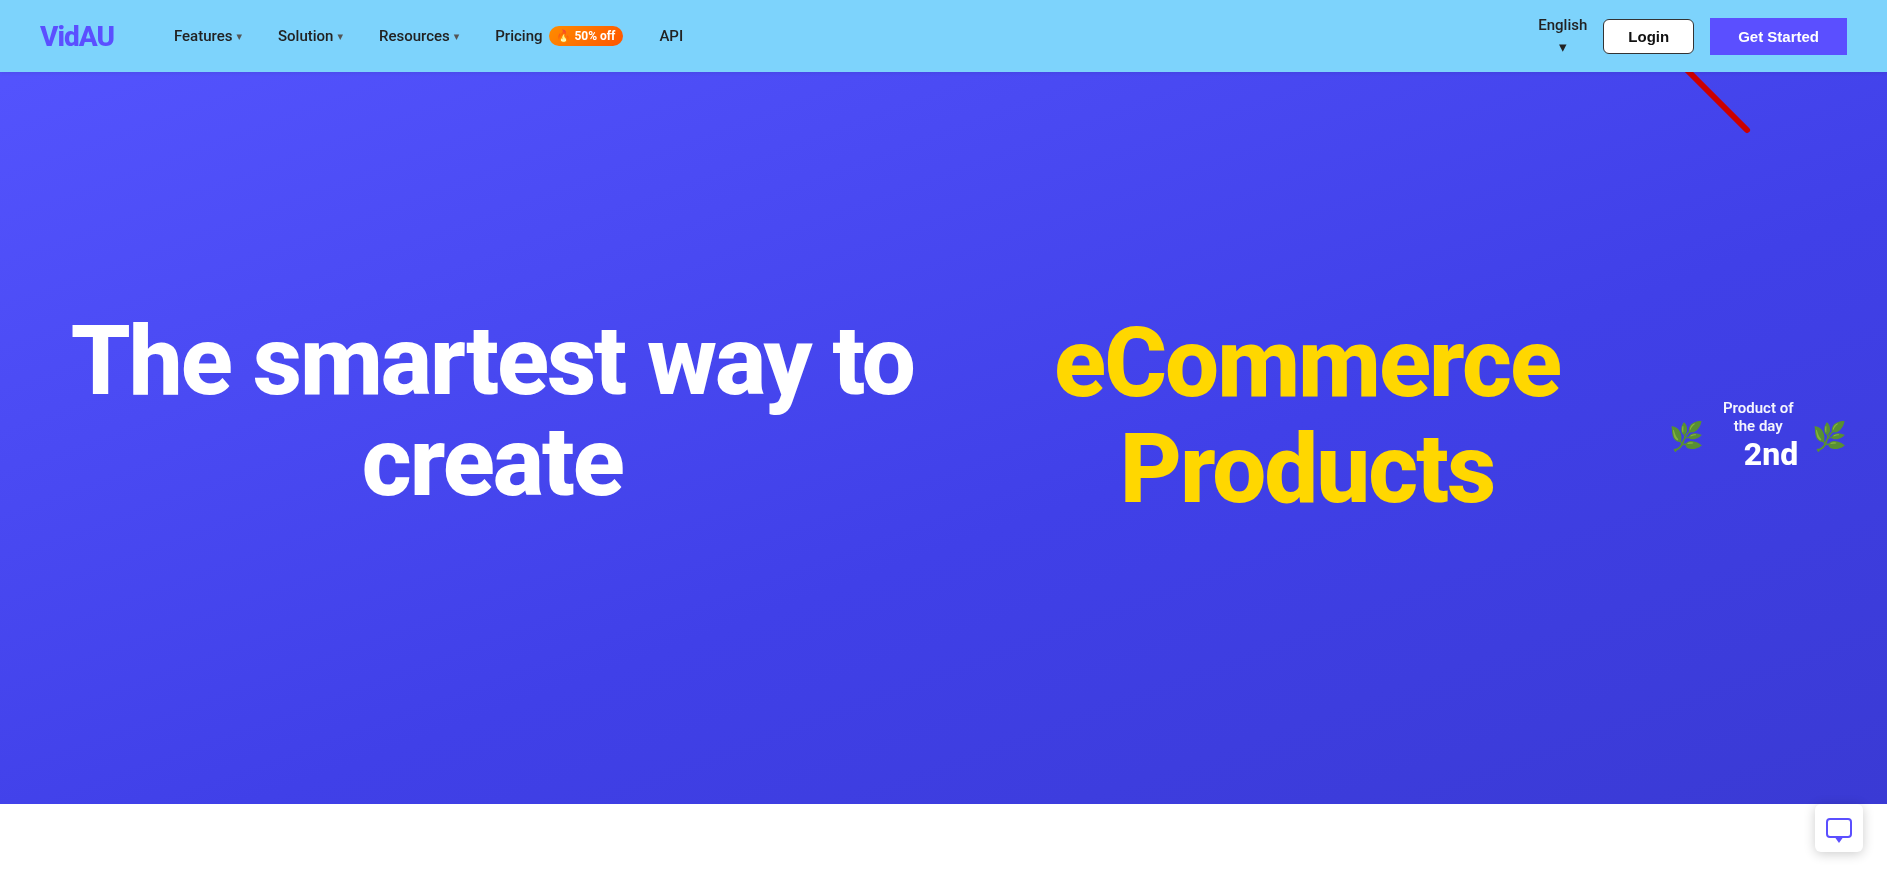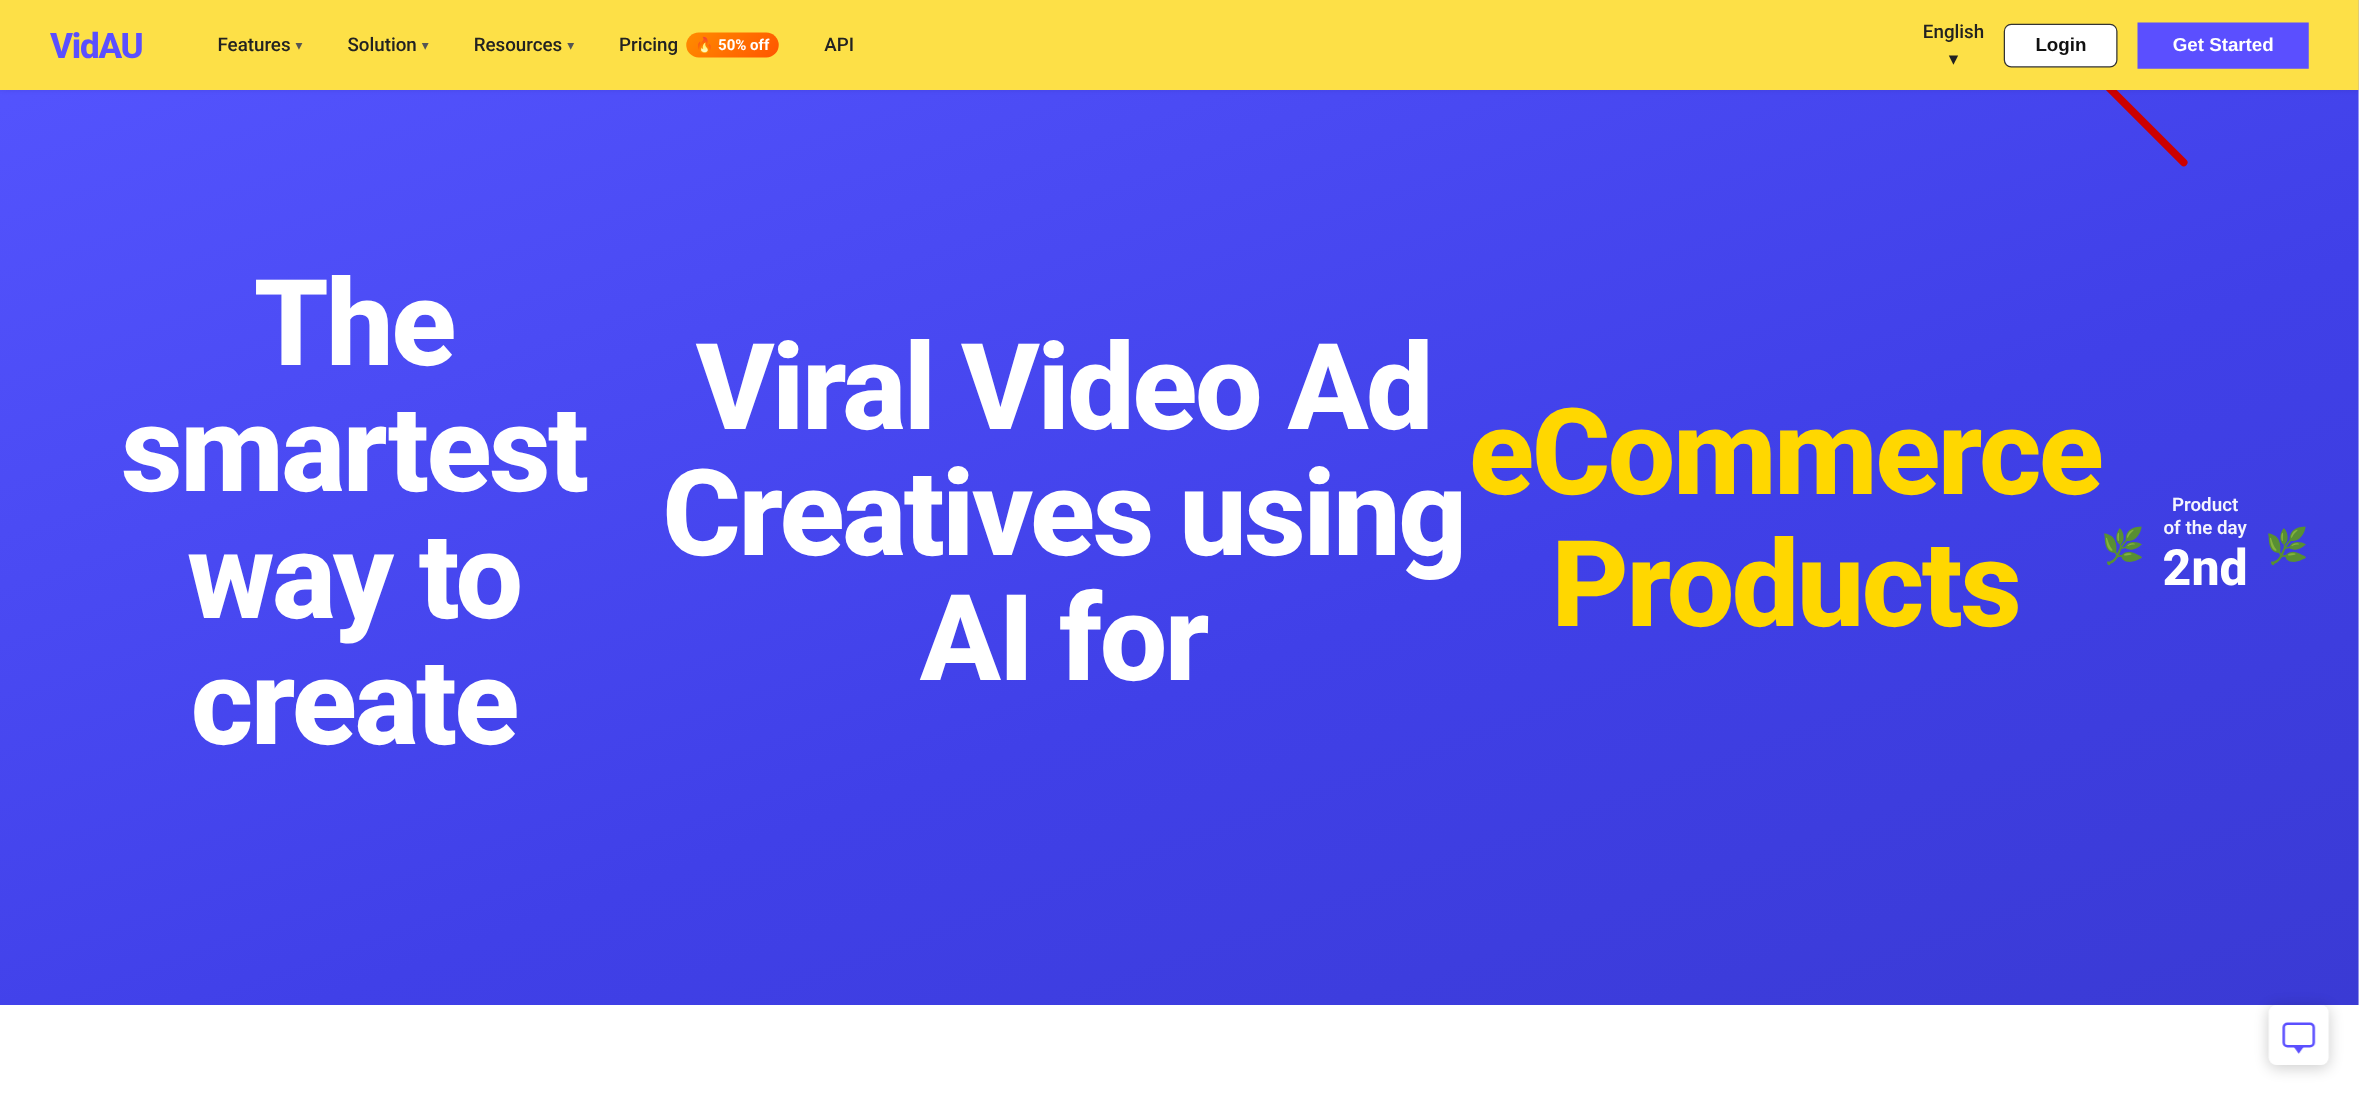--- a/index.html
+++ b/index.html
@@ -3,21 +3,21 @@
   <meta charset="utf-8">
   <style>
     * { margin: 0; padding: 0; box-sizing: border-box; }
     body { font-family: -apple-system, BlinkMacSystemFont, 'Segoe UI', Roboto, sans-serif; width: 1887px; min-height: 876px; overflow-x: hidden; }
 
     
     .navbar {
       position: fixed;
       top: 0; left: 0; right: 0;
       height: 72px;
-      background: #fde047;
+      background: #7dd3fc;
       display: flex;
       align-items: center;
       padding: 0 40px;
       z-index: 100;
       box-shadow: 0 1px 4px rgba(0,0,0,0.08);
     }
     .logo {
       font-size: 28px;
       font-weight: 800;
       color: #5b4fff;
@@ -148,23 +148,24 @@
       color: #fff;
       opacity: 0.9;
     }
     .badge-text-top {
       font-size: 15px;
       color: #fff;
       font-weight: 600;
       opacity: 0.95;
     }
     .badge-text-num {
-      font-size: 40px;
-      color: #fff;
-      font-weight: 800;
+      font-size: 32px;
+      color: #fff;
+      font-weight: 800;
+      text-align: right;
     }
 
     
     .red-arrow {
       position: absolute;
       top: 20px;
       right: 120px;
       width: 120px;
       height: 120px;
     }
@@ -243,21 +244,20 @@
 </nav>
 
 <section class="hero">
 
   <svg class="red-arrow" viewBox="0 0 120 120" fill="none" xmlns="http://www.w3.org/2000/svg">
     <line x1="100" y1="110" x2="10" y2="20" stroke="#cc0000" stroke-width="6" stroke-linecap="round"></line>
     <polygon points="10,20 40,22 18,44" fill="#cc0000"></polygon>
   </svg>
 
   <h1 class="hero-title-white">The smartest way to create</h1>
-  <h1 class="hero-title-white">Viral Video Ad Creatives using AI for</h1>
   <h1 class="hero-title-yellow">eCommerce Products</h1>
 
 
   <div class="product-badge">
     <div class="product-badge-row">
       <span class="laurel">🌿</span>
       <div>
         <div class="badge-text-top">Product of the day</div>
         <div class="badge-text-num">2nd</div>
       </div>

